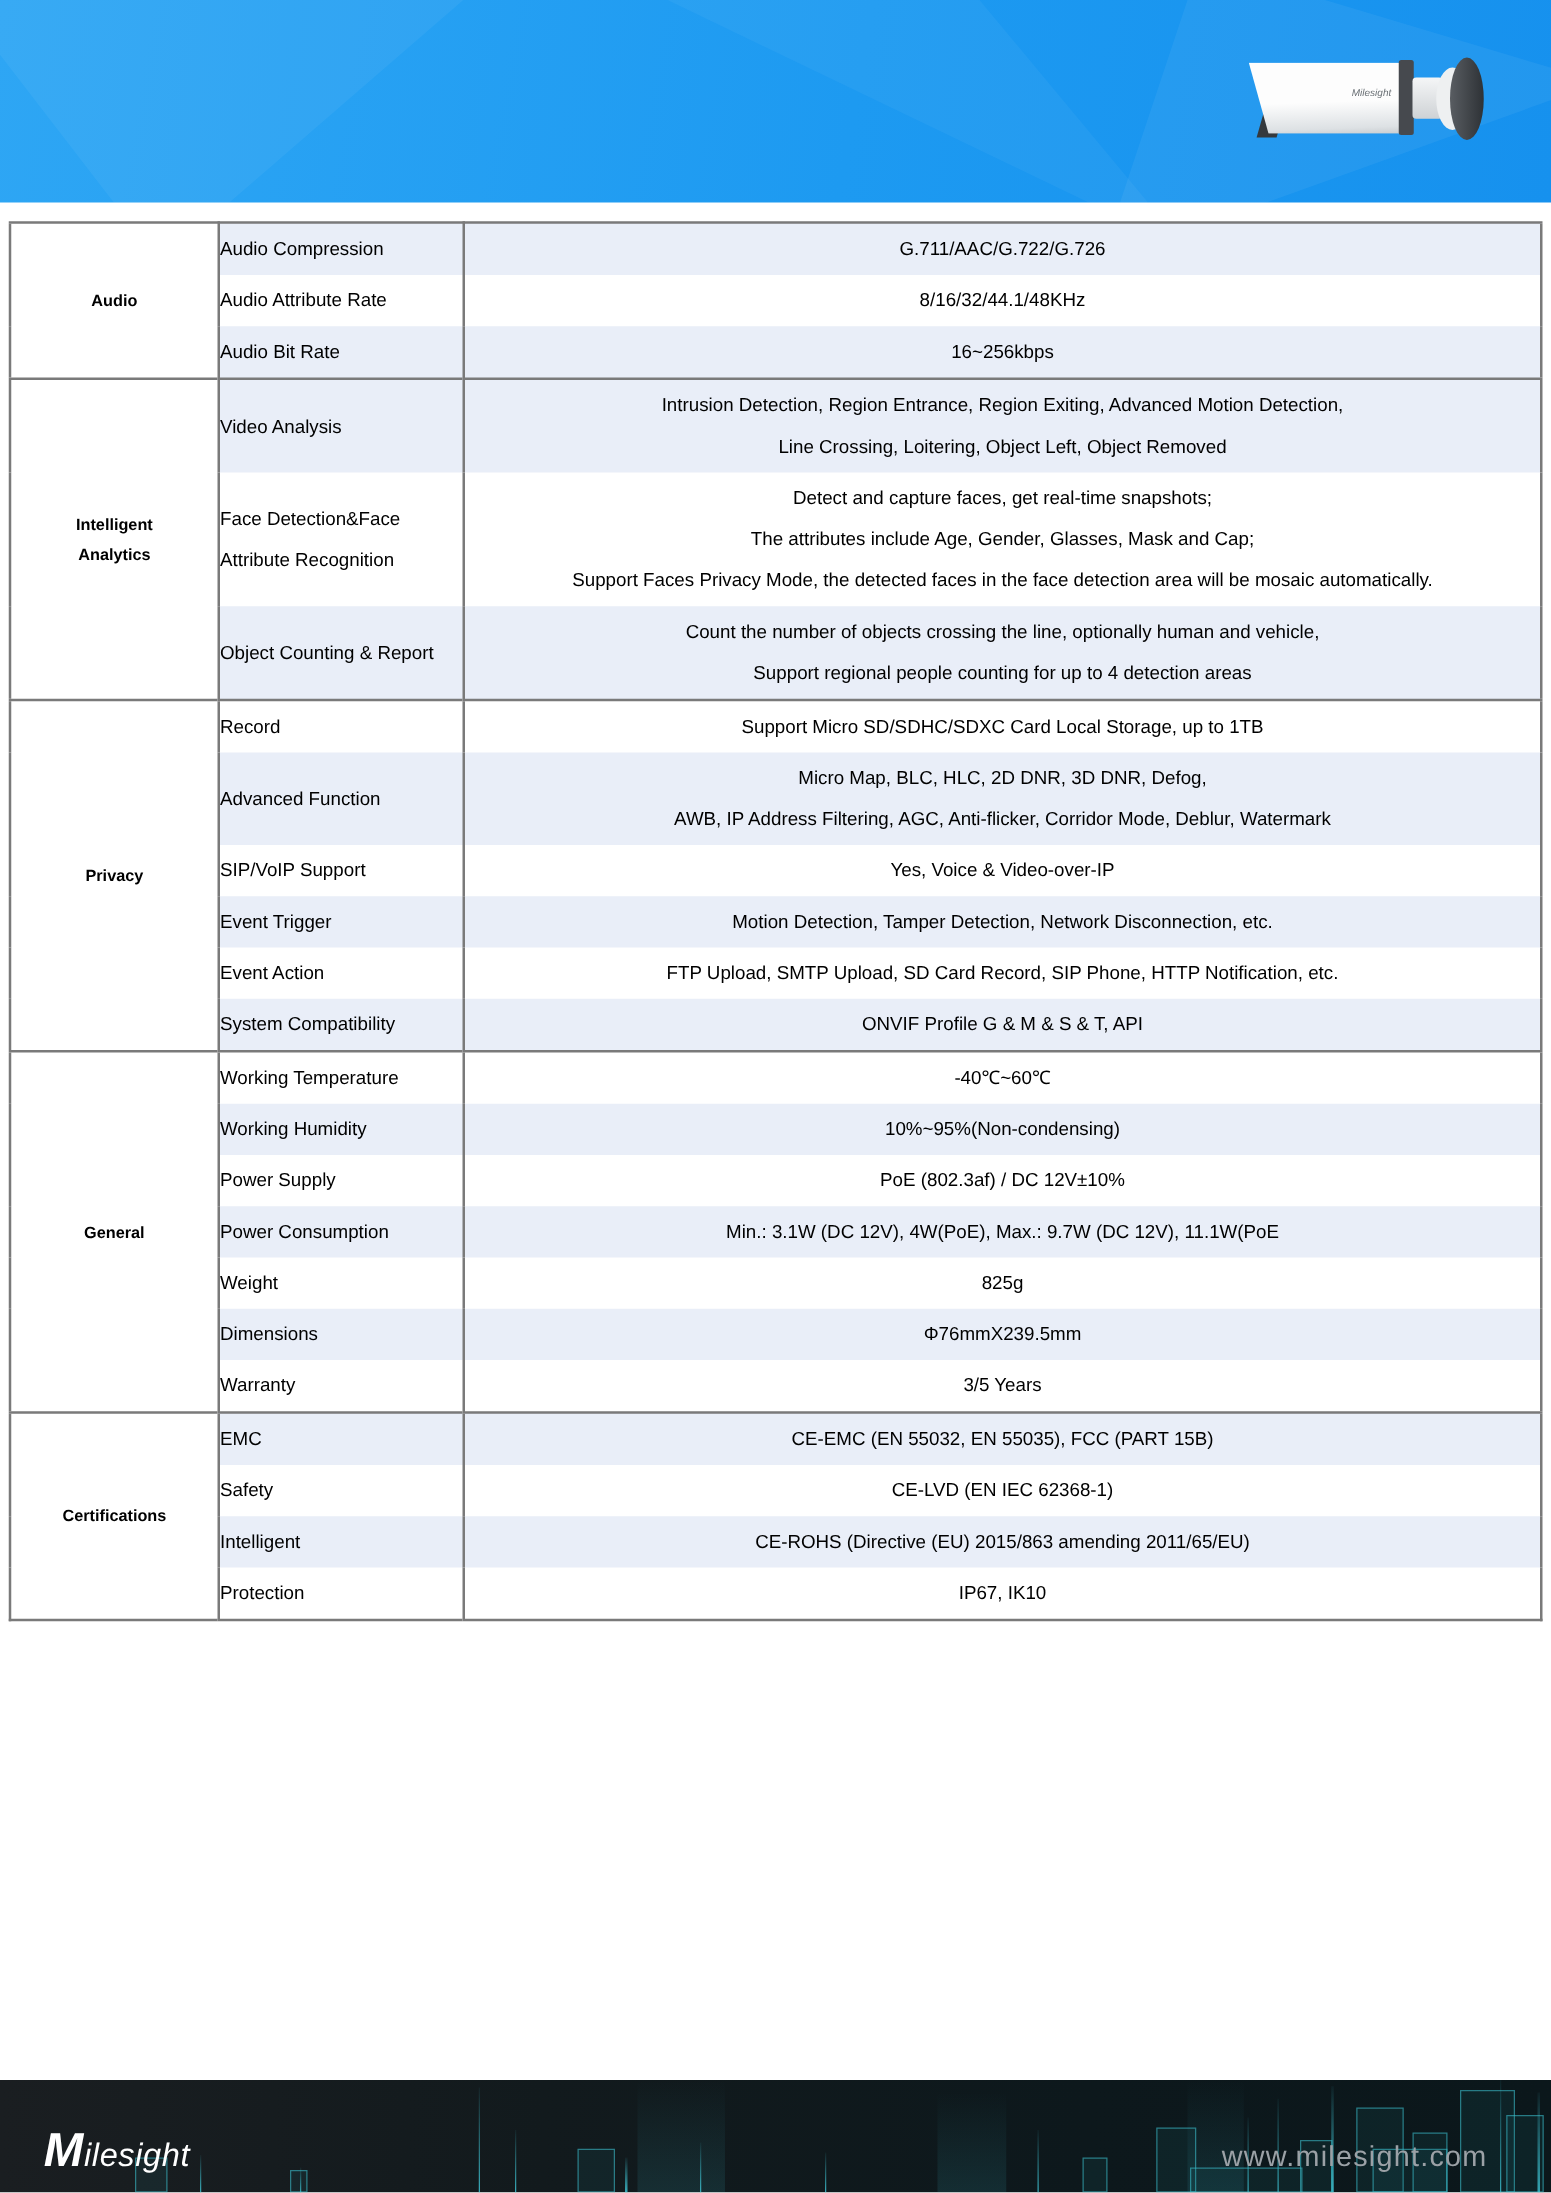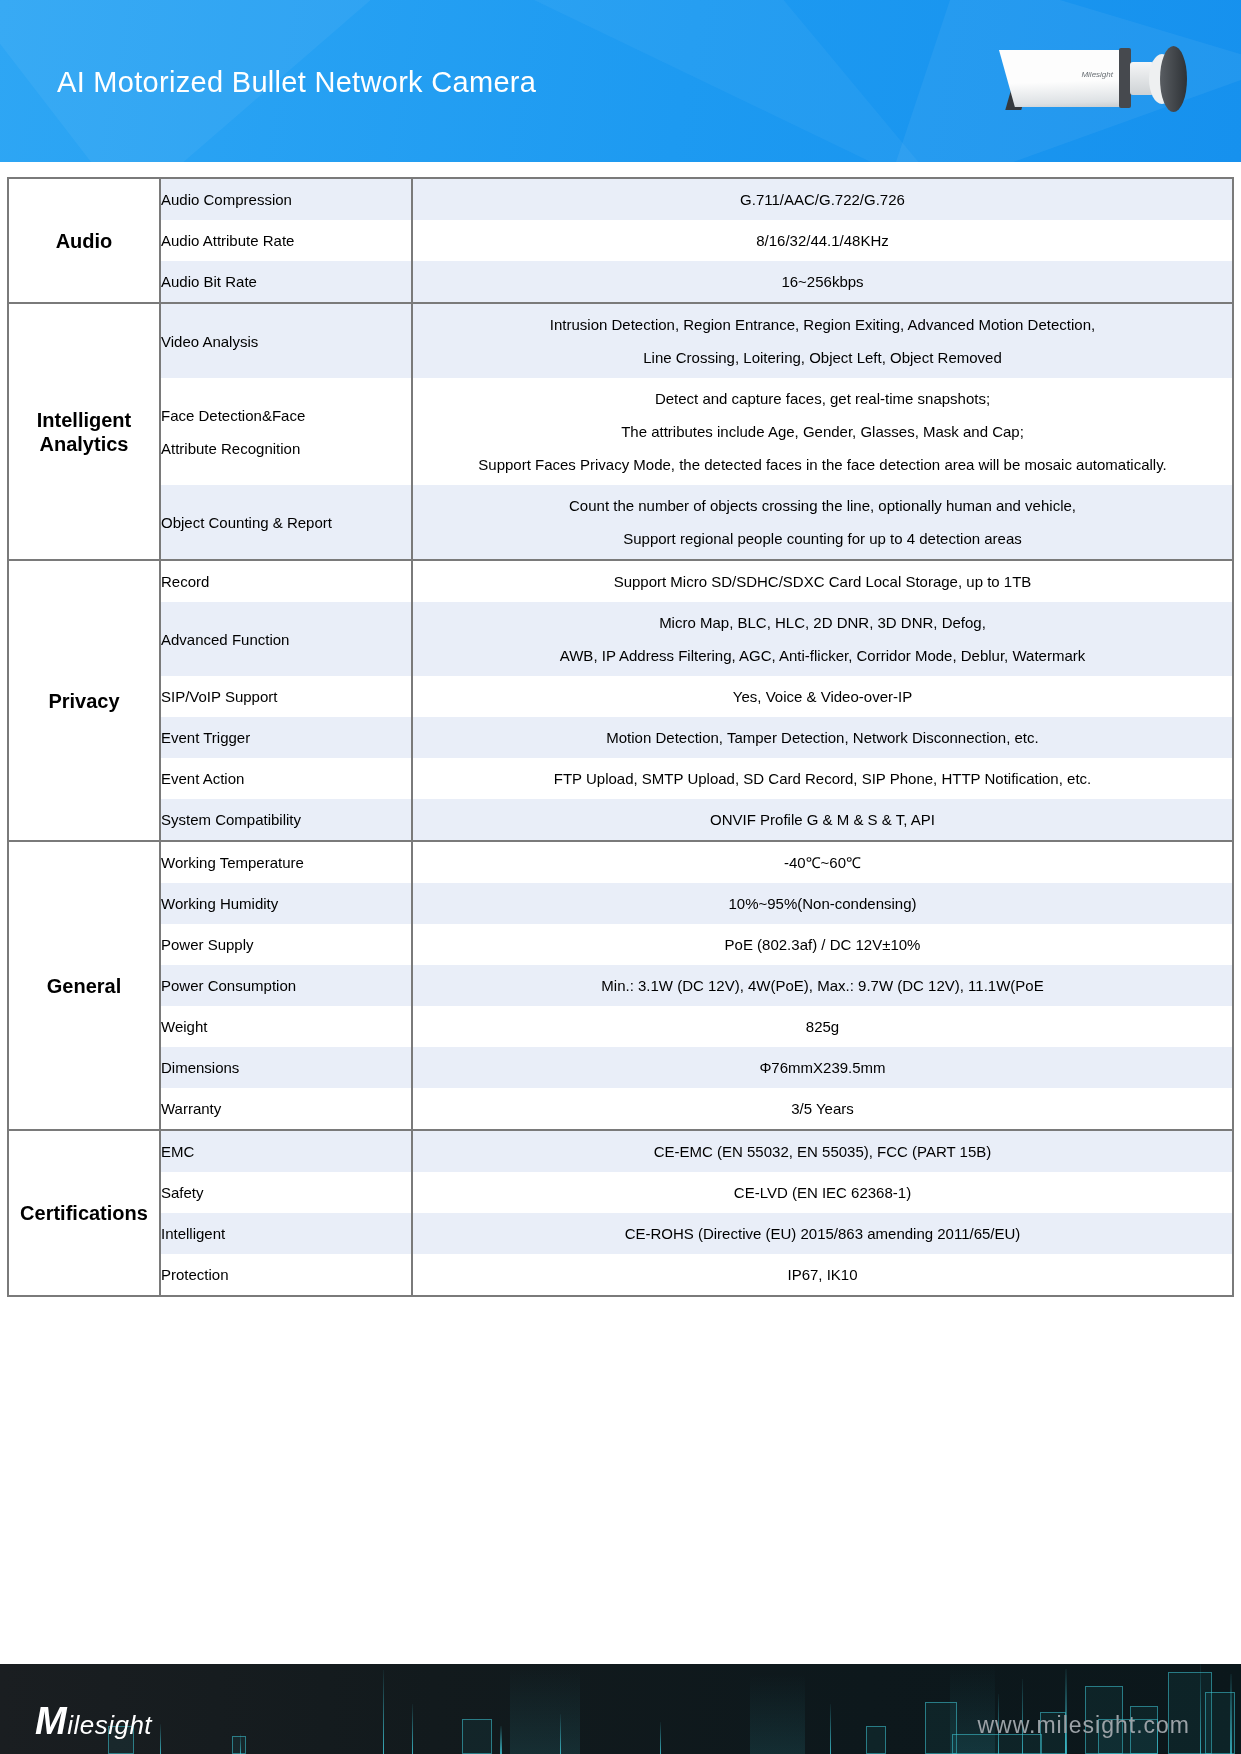--- a/index.html
+++ b/index.html
@@ -46,25 +46,25 @@
   .cam-disc{left:161px;top:2px;width:27px;height:66px;background:linear-gradient(90deg,#595d62,#2e3236);border-radius:50%;}
   
   table.spec{
     margin:15px 7px 0 7px;width:1227px;
     border-collapse:collapse;table-layout:fixed;
     border:2px solid var(--border-gray);
     font-size:15px;
   }
   table.spec td{padding:4px 0;vertical-align:middle;}
   td.section-cell{
-    width:152px;text-align:center;font-weight:bold;font-size:20px;
+    width:167px;text-align:center;font-weight:bold;font-size:13px;
     border-right:2px solid var(--border-gray);background:#fff;line-height:24px;
   }
   td.label-cell{
-    width:252px;text-align:left;padding-left:13px;
+    width:196px;text-align:left;padding-left:13px;
     border-right:2px solid var(--border-gray);
     margin-top:24px;
   }
   td.value-cell{text-align:center;}
   .line{line-height:33px;}
   tr{height:41px;}
   tr.shaded td.label-cell, tr.shaded td.value-cell{background:var(--row-shaded);}
   tr.section-start td{border-top:2px solid var(--border-gray);}
   
   .footer{
@@ -85,21 +85,20 @@
     font-size:23px;letter-spacing:1px;
   }
 </style>
 </head>
 <body>
 
 <div class="banner">
   <div class="poly poly1"></div>
   <div class="poly poly2"></div>
   <div class="poly poly3"></div>
-  <h1 class="banner-title">AI Motorized Bullet Network Camera</h1>
   <div class="camera">
     <div class="cam-notch"></div>
     <div class="cam-body"></div>
     <div class="cam-logo">Milesight</div>
     <div class="cam-bracket"></div>
     <div class="cam-joint"></div>
     <div class="cam-basewhite"></div>
     <div class="cam-disc"></div>
   </div>
 </div>

